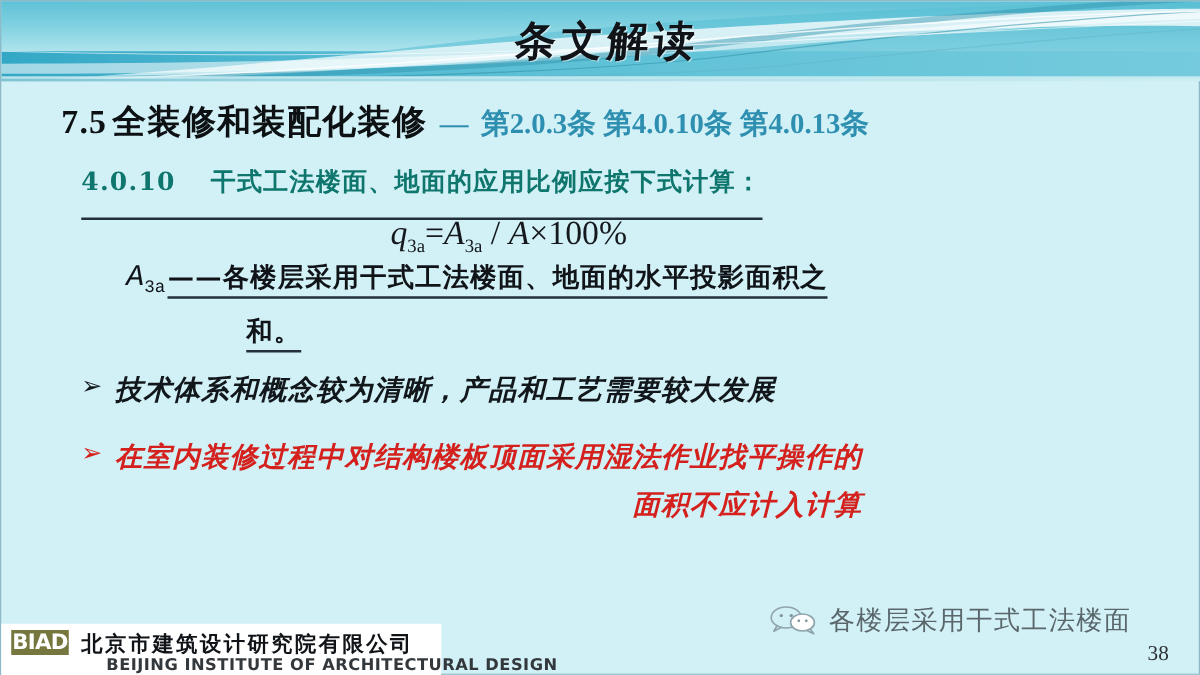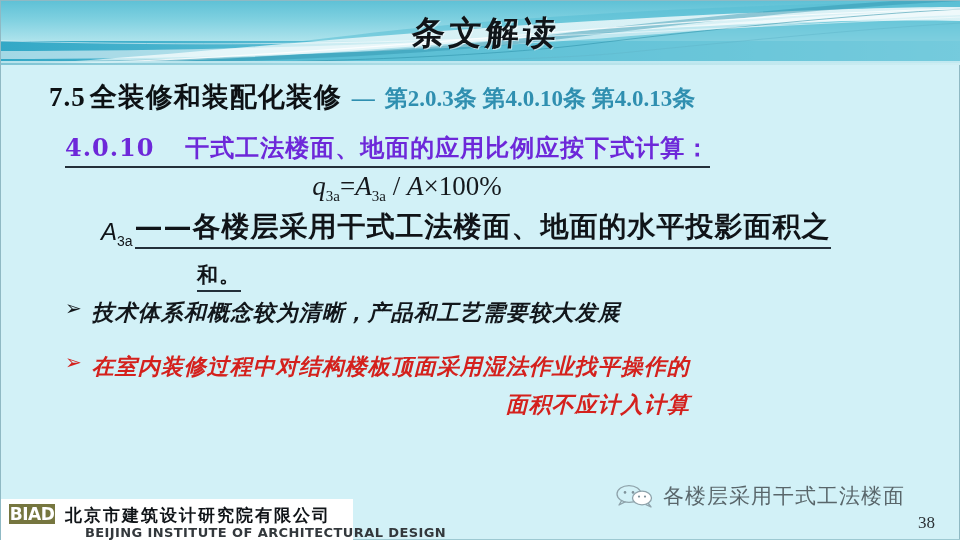--- a/index.html
+++ b/index.html
@@ -54,49 +54,49 @@
   }
   .section-title .ref{
     font-size:23px;font-weight:bold;color:#2f8fb0;
     letter-spacing:0px;margin-left:6px;
   }
 
   
   .clause-head{
     position:absolute;left:64px;top:131px;white-space:nowrap;
     font-family:"DejaVu Serif","Liberation Serif",serif;
-    font-size:24px;font-weight:bold;color:#6d28d9;
+    font-size:20px;font-weight:bold;color:#0f766e;
     border-bottom:2px solid #23303a;
-    padding-bottom:2px;letter-spacing:1px;
+    padding-bottom:15px;letter-spacing:1px;
   }
 
   
   .formula{
     position:absolute;left:0;top:170px;width:812px;
     text-align:center;
     font-family:"Liberation Serif","DejaVu Serif",serif;
     font-size:27px;color:#15191d;
   }
   .formula i{font-style:italic;}
   .formula sub{font-size:15px;font-style:normal;}
 
   
   .def{
     position:absolute;left:100px;top:207px;width:830px;
     font-family:"DejaVu Serif","Liberation Serif",serif;
     color:#101418;
   }
   .def-row1{display:flex;align-items:flex-end;}
   .def-sym{
-    font-family:Liberation Sans, sans-serif;
+    font-family:Liberation Mono, monospace;
     font-style:italic;font-size:24px;padding-right:2px;
   }
   .def-sym sub{font-size:14px;font-style:normal;}
   .def-text1{
-    font-size:28px;font-weight:bold;letter-spacing:1px;
+    font-size:21px;font-weight:bold;letter-spacing:1px;
     border-bottom:2px solid #23303a;padding-bottom:1px;
   }
   .def-text2{
     margin-top:12px;margin-left:96px;
     font-size:21px;font-weight:bold;letter-spacing:1px;
     border-bottom:2px solid #23303a;padding-bottom:1px;
     display:inline-block;
   }
 
   

